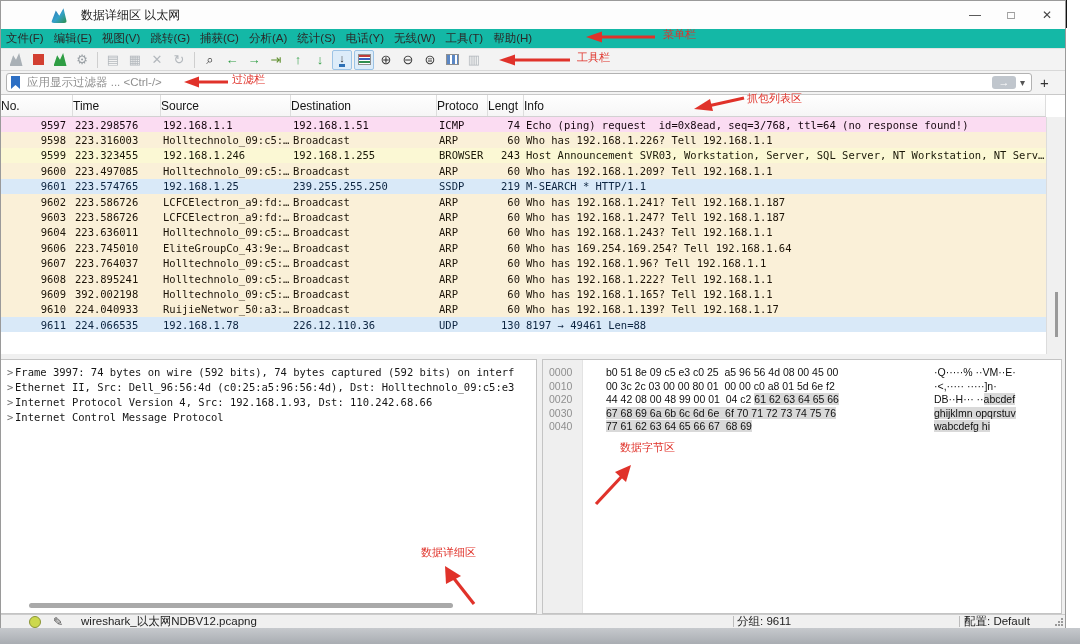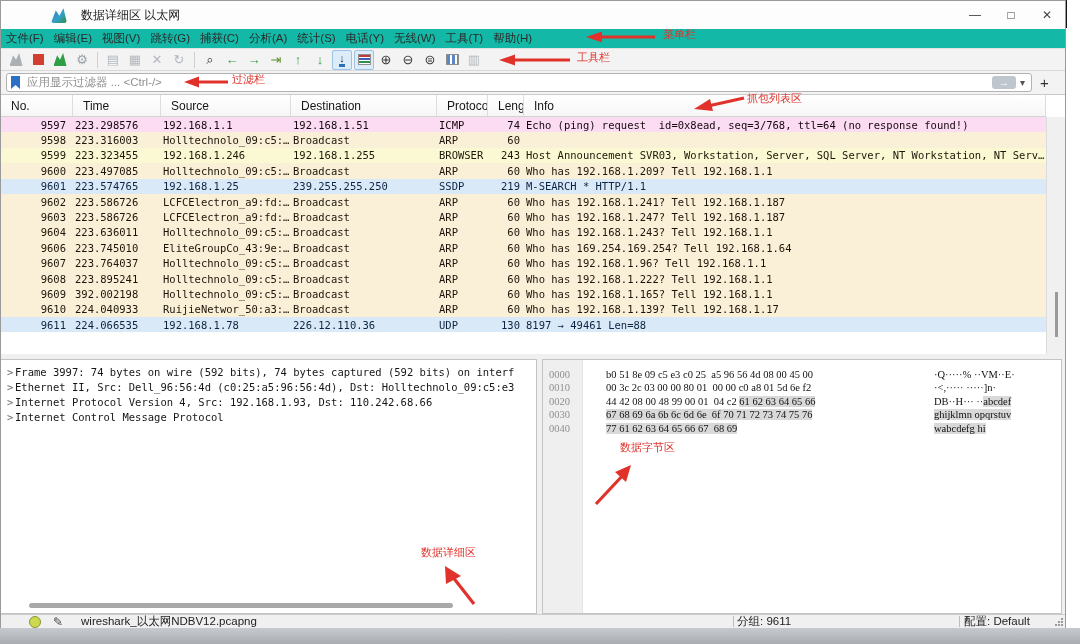--- a/index.html
+++ b/index.html
@@ -41,21 +41,21 @@
   .applybtn{margin-left:auto;width:24px;height:13px;background:#c0c6cd;border-radius:3px;display:flex;align-items:center;justify-content:center;}
   .applybtn span{color:#fff;font-size:11px;font-weight:bold;line-height:1;}
   .chev{font-size:10px;color:#555;margin:0 6px 0 4px;}
   .plusbtn{margin-left:8px;font-size:15px;color:#333;}
   
   .packetlist{position:absolute;left:0;top:93px;right:0;height:260px;background:#fff;border-top:1px solid #c9c9c9;}
   .plheader{position:absolute;left:0;top:0;right:19px;height:22px;display:grid;
             grid-template-columns:72px 88px 130px 146px 51px 36px auto;
             background:linear-gradient(#ffffff,#f6f6f6);border-bottom:1px solid #d2d2d2;}
   .plheader .hcell{font-size:12px;color:#161616;border-right:1px solid #dddddd;display:flex;align-items:center;
-                   padding-left:10px;overflow:hidden;white-space:nowrap;}
+                   overflow:hidden;white-space:nowrap;}
   .plrows{position:absolute;left:0;top:22px;right:19px;bottom:0;overflow:hidden;}
   .plrow{height:15.4px;display:grid;grid-template-columns:72px 88px 130px 146px 51px 36px auto;
          font-family:"DejaVu Sans Mono",monospace;font-size:10.5px;white-space:pre;overflow:hidden;}
   .plrow div{overflow:hidden;display:flex;align-items:center;}
   .c-no{justify-content:flex-end;padding-right:7px;}
   .c-len{justify-content:flex-end;padding-right:4px;}
   .c-time,.c-src,.c-dst,.c-proto,.c-info{padding-left:2px;}
   .t-icmp{background:var(--icmp-bg,#fbdcf2);color:#16080f;}
   .t-arp{background:var(--arp-bg,#faf0d8);color:#1c1408;}
   .t-browser{background:var(--browser-bg,#fbf8d4);color:#1a1808;}
@@ -67,21 +67,21 @@
   .lower{position:absolute;left:0;top:353px;right:0;height:260px;background:#f0f0f0;}
   .detailpane{position:absolute;left:0;top:5px;width:536px;bottom:0;background:#fff;border:1px solid #c4c4c4;border-left:none;}
   .dline{height:15px;display:flex;align-items:center;font-family:"DejaVu Sans Mono",monospace;font-size:10.5px;
          white-space:pre;overflow:hidden;color:#161616;}
   .dline:first-child{margin-top:4px;}
   .dchev{color:#6a6a6a;width:14px;padding-left:6px;flex:none;}
   .hscroll{position:absolute;left:28px;bottom:5px;width:424px;height:5px;background:#a9a9a9;border-radius:3px;}
   .hexpane{position:absolute;left:541px;top:5px;right:3px;bottom:0;background:#fff;border:1px solid #c4c4c4;}
   .offsetcol{position:absolute;left:0;top:0;bottom:0;width:40px;background:#efefef;border-right:1px solid #e3e3e3;}
   .hexrows{position:absolute;left:0;top:6px;right:0;}
-  .hexrow{height:13.6px;display:flex;font-family:Liberation Serif, serif;font-size:10.5px;white-space:pre;align-items:flex-end;}
+  .hexrow{height:13.6px;display:flex;font-family:Liberation Sans, sans-serif;font-size:10.5px;white-space:pre;align-items:flex-start;}
   .hoff{width:40px;flex:none;color:#8f8f8f;padding-left:6px;}
   .hbytes{width:318px;flex:none;color:#101010;margin-left:23px;}
   .hascii{color:#101010;margin-left:10px;}
   .hl{background:#d9d9d9;}
   
   .statusbar{position:absolute;left:0;top:613px;right:0;height:14px;background:#f0f0f0;border-top:1px solid #cccccc;
              display:flex;align-items:center;font-size:11.5px;color:#222;}
   .expert{width:12px;height:12px;border-radius:50%;background:#ccd84e;border:1px solid #8a9436;margin-left:28px;}
   .pencil{font-size:12px;color:#444;margin-left:12px;}
   .fname{margin-left:18px;}
@@ -195,21 +195,21 @@
           <div class="hcell">No.</div>
           <div class="hcell">Time</div>
           <div class="hcell">Source</div>
           <div class="hcell">Destination</div>
           <div class="hcell">Protoco</div>
           <div class="hcell">Lengt</div>
           <div class="hcell">Info</div>
         </div>
       <div class="plrows" id="plrows">
           <div class="plrow t-icmp"><div class="c-no">9597</div><div class="c-time">223.298576</div><div class="c-src">192.168.1.1</div><div class="c-dst">192.168.1.51</div><div class="c-proto">ICMP</div><div class="c-len">74</div><div class="c-info">Echo (ping) request  id=0x8ead, seq=3/768, ttl=64 (no response found!)</div></div>
-          <div class="plrow t-arp"><div class="c-no">9598</div><div class="c-time">223.316003</div><div class="c-src">Holltechnolo_09:c5:…</div><div class="c-dst">Broadcast</div><div class="c-proto">ARP</div><div class="c-len">60</div></div>
+          <div class="plrow t-arp"><div class="c-no">9598</div><div class="c-time">223.316003</div><div class="c-src">Holltechnolo_09:c5:…</div><div class="c-dst">Broadcast</div><div class="c-proto">ARP</div><div class="c-len">60</div><div class="c-info">Who has 192.168.1.226? Tell 192.168.1.1</div></div>
           <div class="plrow t-browser"><div class="c-no">9599</div><div class="c-time">223.323455</div><div class="c-src">192.168.1.246</div><div class="c-dst">192.168.1.255</div><div class="c-proto">BROWSER</div><div class="c-len">243</div><div class="c-info">Host Announcement SVR03, Workstation, Server, SQL Server, NT Workstation, NT Serv…</div></div>
           <div class="plrow t-arp"><div class="c-no">9600</div><div class="c-time">223.497085</div><div class="c-src">Holltechnolo_09:c5:…</div><div class="c-dst">Broadcast</div><div class="c-proto">ARP</div><div class="c-len">60</div><div class="c-info">Who has 192.168.1.209? Tell 192.168.1.1</div></div>
           <div class="plrow t-udp"><div class="c-no">9601</div><div class="c-time">223.574765</div><div class="c-src">192.168.1.25</div><div class="c-dst">239.255.255.250</div><div class="c-proto">SSDP</div><div class="c-len">219</div><div class="c-info">M-SEARCH * HTTP/1.1</div></div>
           <div class="plrow t-arp"><div class="c-no">9602</div><div class="c-time">223.586726</div><div class="c-src">LCFCElectron_a9:fd:…</div><div class="c-dst">Broadcast</div><div class="c-proto">ARP</div><div class="c-len">60</div><div class="c-info">Who has 192.168.1.241? Tell 192.168.1.187</div></div>
           <div class="plrow t-arp"><div class="c-no">9603</div><div class="c-time">223.586726</div><div class="c-src">LCFCElectron_a9:fd:…</div><div class="c-dst">Broadcast</div><div class="c-proto">ARP</div><div class="c-len">60</div><div class="c-info">Who has 192.168.1.247? Tell 192.168.1.187</div></div>
           <div class="plrow t-arp"><div class="c-no">9604</div><div class="c-time">223.636011</div><div class="c-src">Holltechnolo_09:c5:…</div><div class="c-dst">Broadcast</div><div class="c-proto">ARP</div><div class="c-len">60</div><div class="c-info">Who has 192.168.1.243? Tell 192.168.1.1</div></div>
           <div class="plrow t-arp"><div class="c-no">9606</div><div class="c-time">223.745010</div><div class="c-src">EliteGroupCo_43:9e:…</div><div class="c-dst">Broadcast</div><div class="c-proto">ARP</div><div class="c-len">60</div><div class="c-info">Who has 169.254.169.254? Tell 192.168.1.64</div></div>
           <div class="plrow t-arp"><div class="c-no">9607</div><div class="c-time">223.764037</div><div class="c-src">Holltechnolo_09:c5:…</div><div class="c-dst">Broadcast</div><div class="c-proto">ARP</div><div class="c-len">60</div><div class="c-info">Who has 192.168.1.96? Tell 192.168.1.1</div></div>
           <div class="plrow t-arp"><div class="c-no">9608</div><div class="c-time">223.895241</div><div class="c-src">Holltechnolo_09:c5:…</div><div class="c-dst">Broadcast</div><div class="c-proto">ARP</div><div class="c-len">60</div><div class="c-info">Who has 192.168.1.222? Tell 192.168.1.1</div></div>
           <div class="plrow t-arp"><div class="c-no">9609</div><div class="c-time">392.002198</div><div class="c-src">Holltechnolo_09:c5:…</div><div class="c-dst">Broadcast</div><div class="c-proto">ARP</div><div class="c-len">60</div><div class="c-info">Who has 192.168.1.165? Tell 192.168.1.1</div></div>

